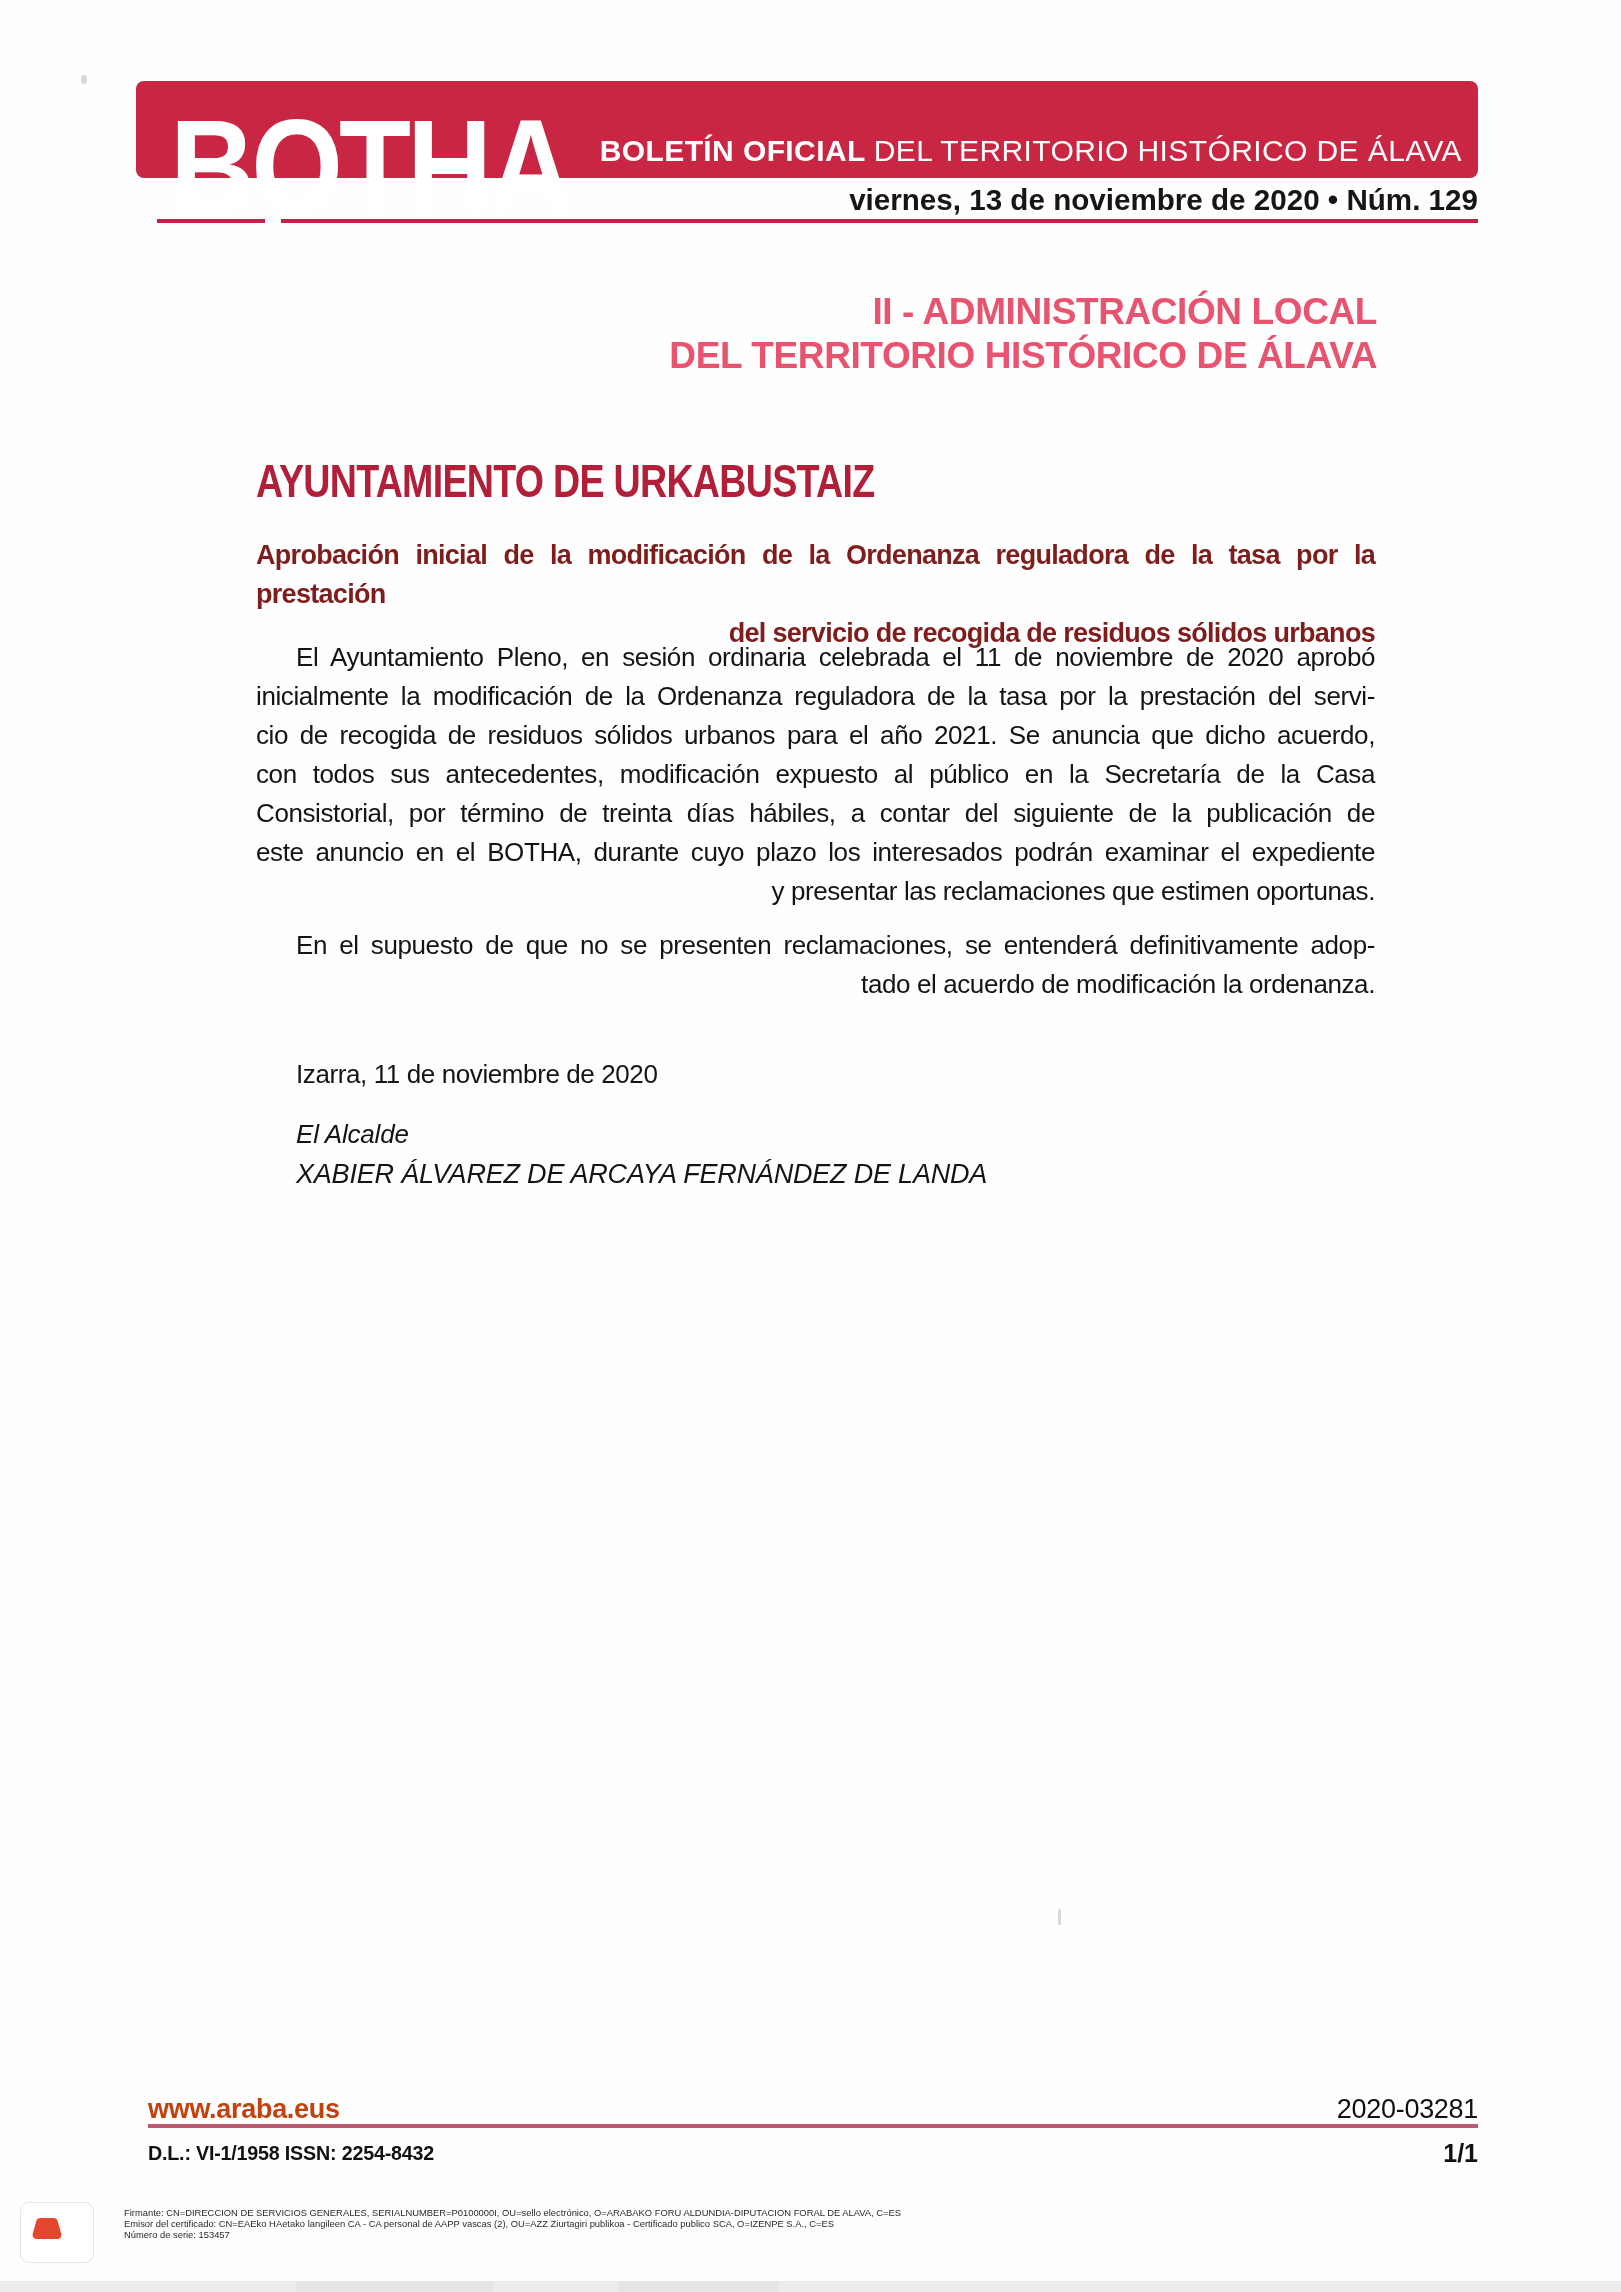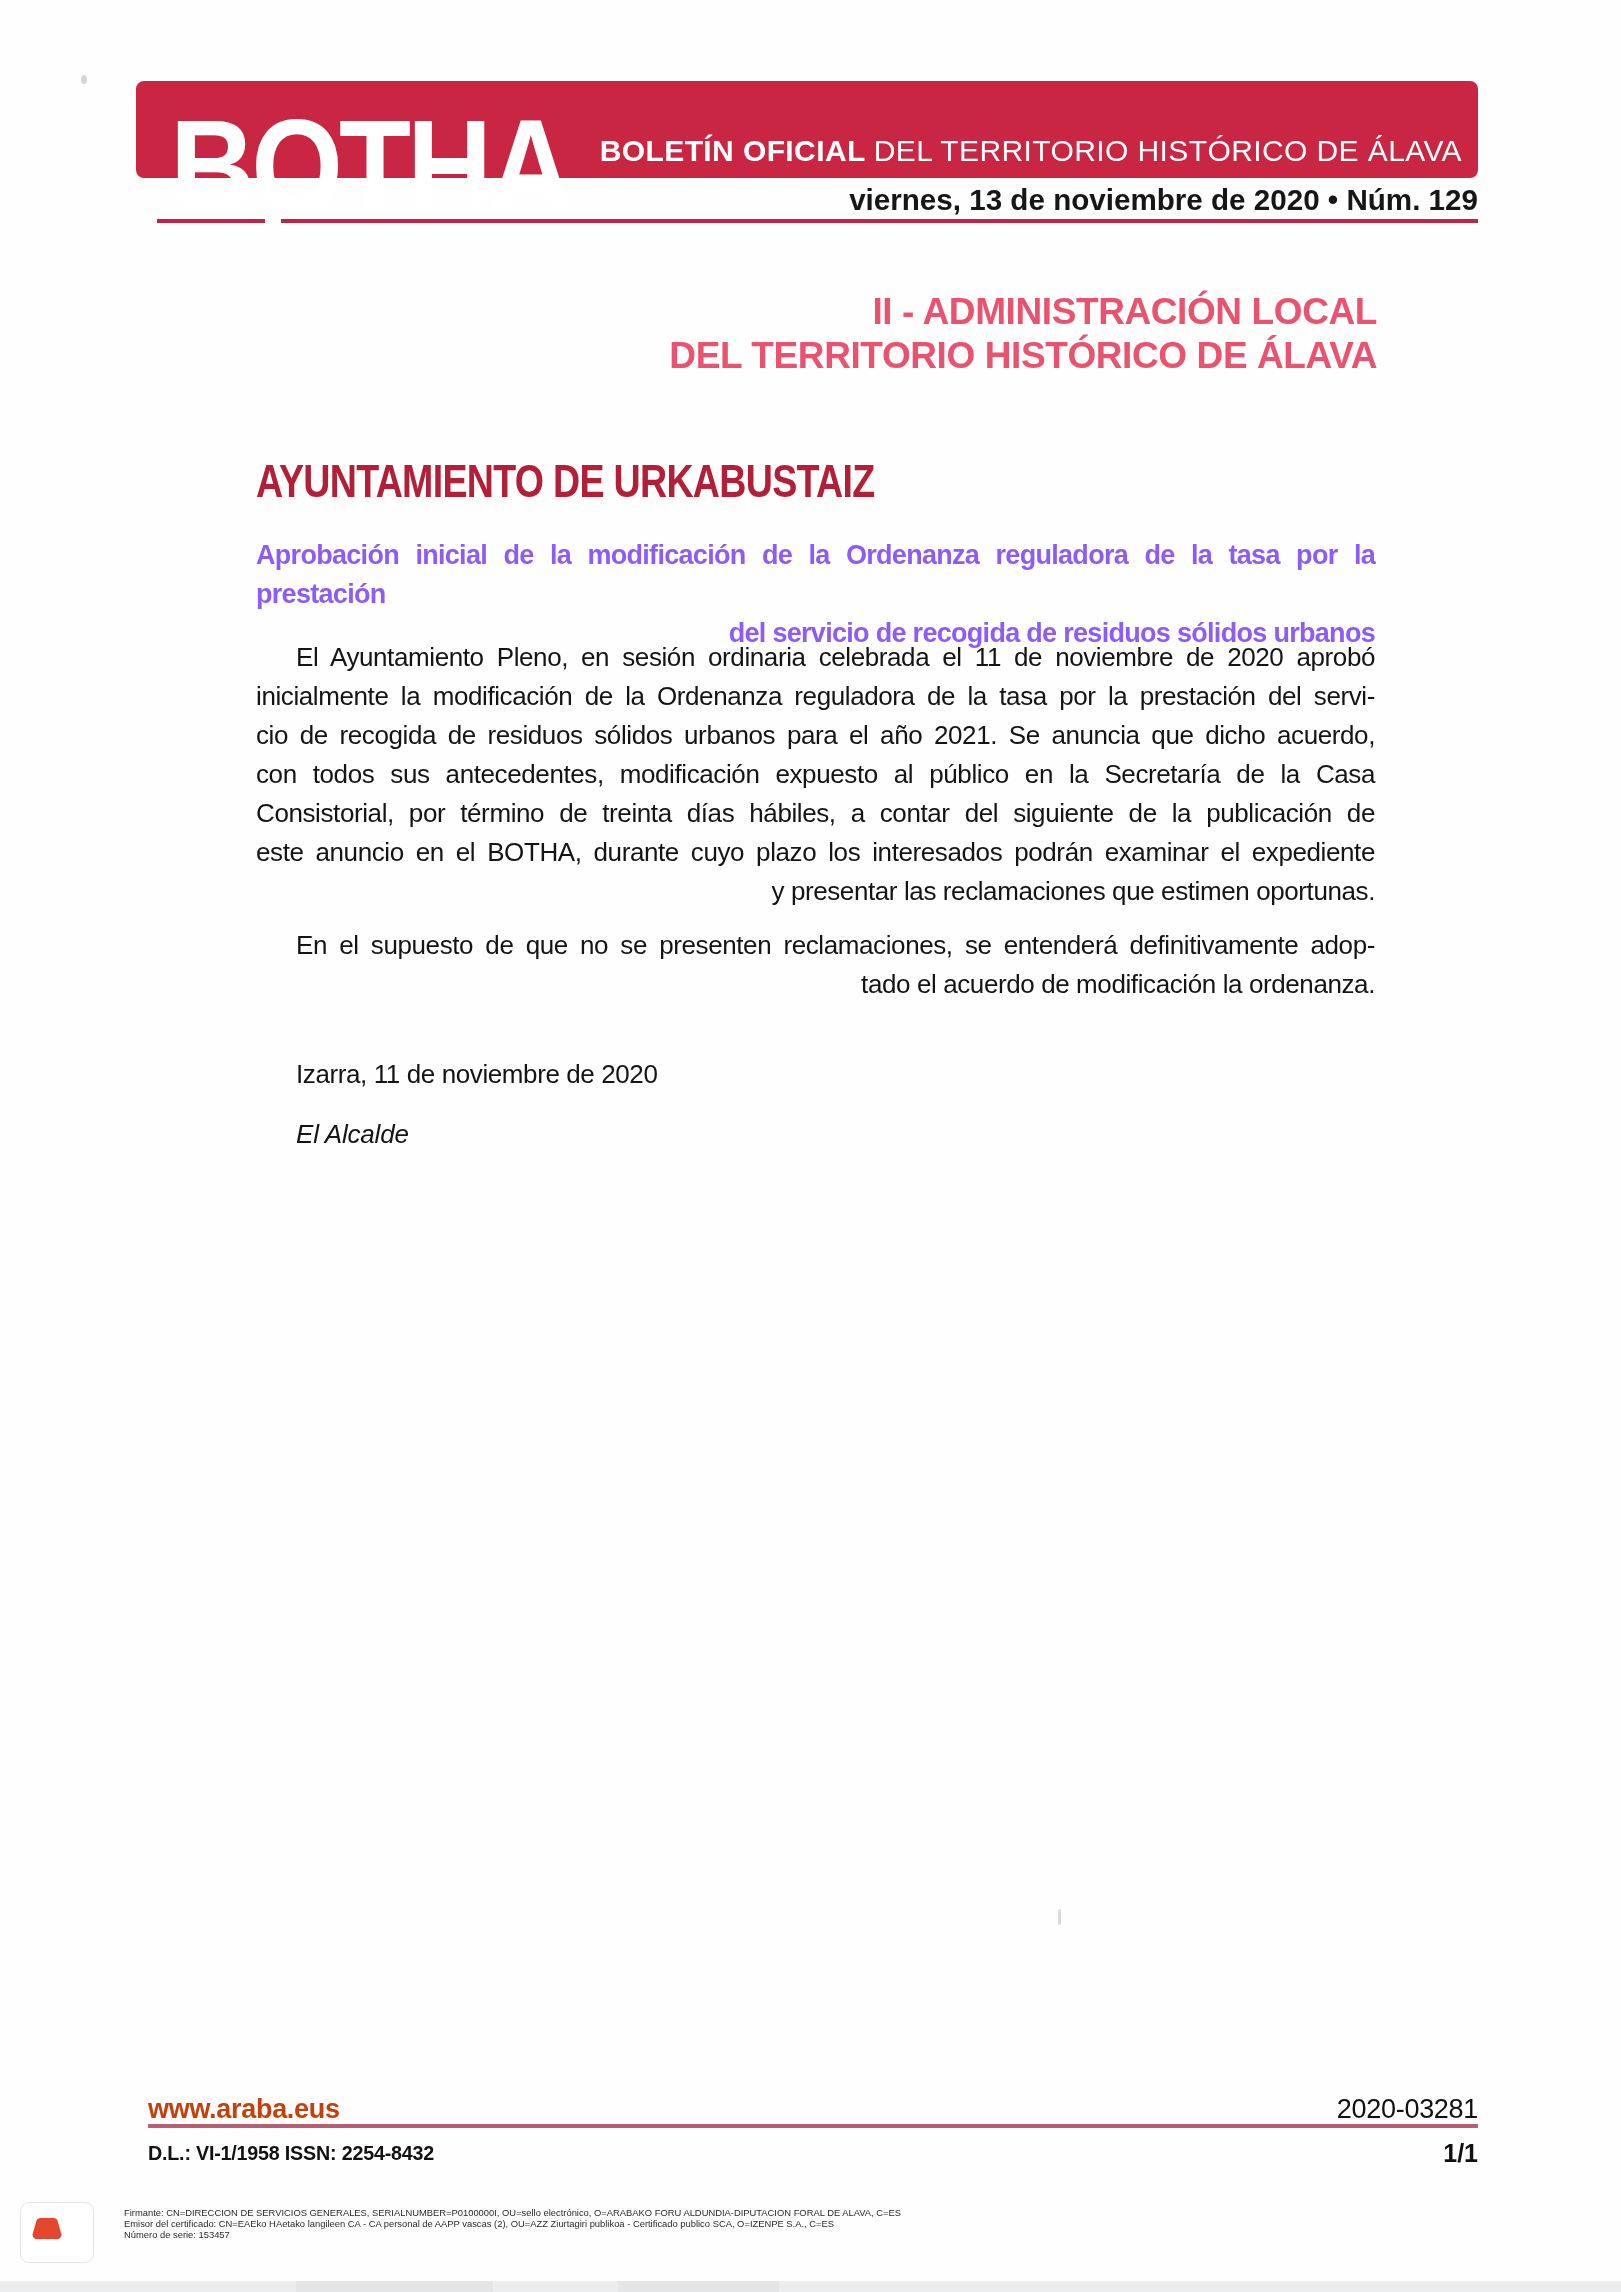--- a/index.html
+++ b/index.html
@@ -55,21 +55,21 @@
   .muni{
     position:absolute;left:256px;top:453px;margin:0;
     color:var(--title_red,#b21f38);
     font-size:47px;font-weight:700;letter-spacing:-0.9px;white-space:nowrap;
     transform:scaleX(0.8);transform-origin:left top;
   }
   
   .subtitle{
     position:absolute;left:256px;top:536px;width:1119px;
     font-size:27px;font-weight:700;line-height:39px;letter-spacing:-0.7px;
-    color:#8b5cf6;
+    color:#7f1d1d;
   }
   .bodytext{
     position:absolute;left:256px;top:638px;width:1119px;
     font-size:26px;line-height:39px;letter-spacing:-0.4px;color:#141414;
   }
   .para{margin:0 0 15px 0;}
   .tl{white-space:nowrap;}
   .tl-just{text-align:justify;text-align-last:justify;white-space:normal;}
   .tl-left{text-align:right;white-space:nowrap;}
   .tl-indent{text-indent:40px;}
@@ -165,20 +165,21 @@
         <div class="tl tl-just">este anuncio en el BOTHA, durante cuyo plazo los interesados podrán examinar el expediente</div>
         <div class="tl tl-left">y presentar las reclamaciones que estimen oportunas.</div>
       </div>
       <div class="para">
         <div class="tl tl-just tl-indent">En el supuesto de que no se presenten reclamaciones, se entenderá definitivamente adop-</div>
         <div class="tl tl-left">tado el acuerdo de modificación la ordenanza.</div>
       </div>
     </div>
   <div class="place">Izarra, 11 de noviembre de 2020</div>
   <div class="role">El Alcalde</div>
+  <div class="signer">XABIER ÁLVAREZ DE ARCAYA FERNÁNDEZ DE LANDA</div>
 
   <div class="smudge"></div>
 
   <div class="footer-web">www.araba.eus</div>
   <div class="footer-num">2020-03281</div>
   <div class="footer-rule"></div>
   <div class="footer-dl">D.L.: VI-1/1958 ISSN: 2254-8432</div>
   <div class="footer-page">1/1</div>
 
   <div class="stampbox">

